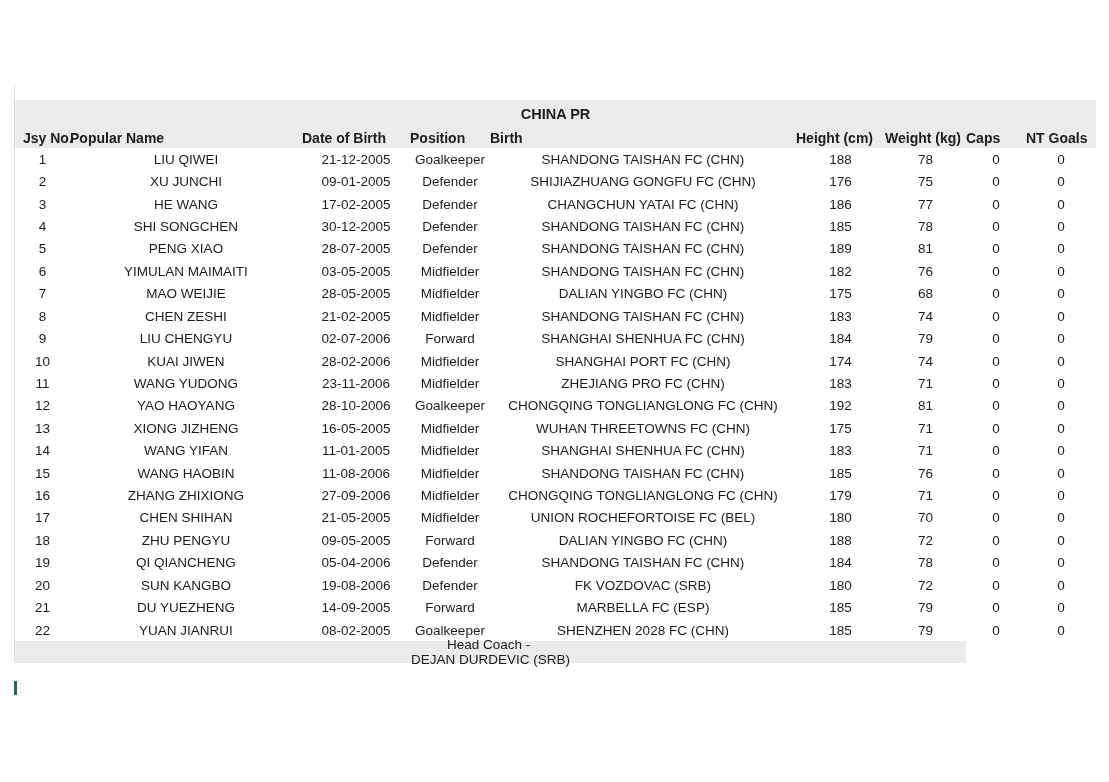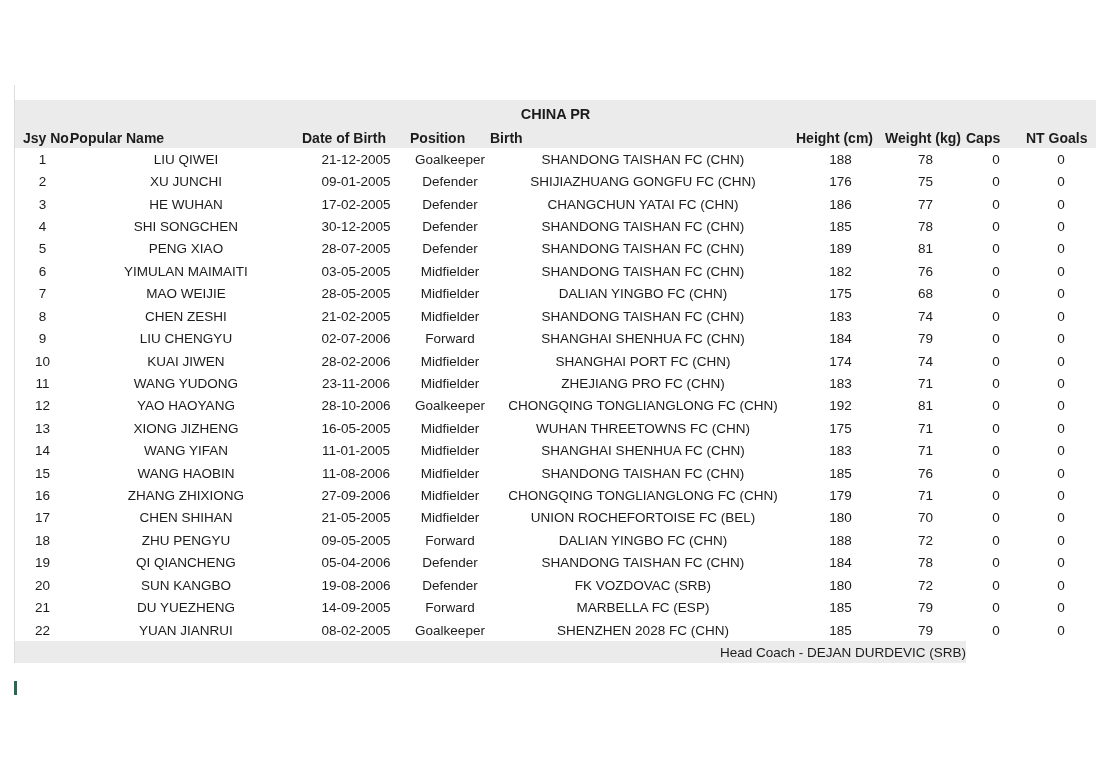--- a/index.html
+++ b/index.html
@@ -60,23 +60,24 @@
     white-space: nowrap;
     background: #ffffff;
   }
 
   .footer-band {
     width: 951px;
     height: 22px;
     background: #ebebeb;
     display: flex;
     align-items: center;
-    justify-content: flex-end;
+    justify-content: center;
     font-size: 13.5px;
     white-space: pre;
+    flex-direction: column;
   }
   .footer-band .coach-name { font-weight: 400; }
 
   .accent-mark {
     position: absolute;
     left: 14px; top: 681px;
     width: 3px; height: 14px;
   }
 </style>
 </head>
@@ -131,21 +132,21 @@
           <td>09-01-2005</td>
           <td>Defender</td>
           <td>SHIJIAZHUANG GONGFU FC (CHN)</td>
           <td>176</td>
           <td>75</td>
           <td>0</td>
           <td>0</td>
         </tr>
         <tr>
           <td>3</td>
-          <td>HE WUHAN</td>
+          <td>HE WANG</td>
           <td>17-02-2005</td>
           <td>Defender</td>
           <td>CHANGCHUN YATAI FC (CHN)</td>
           <td>186</td>
           <td>77</td>
           <td>0</td>
           <td>0</td>
         </tr>
         <tr>
           <td>4</td>

